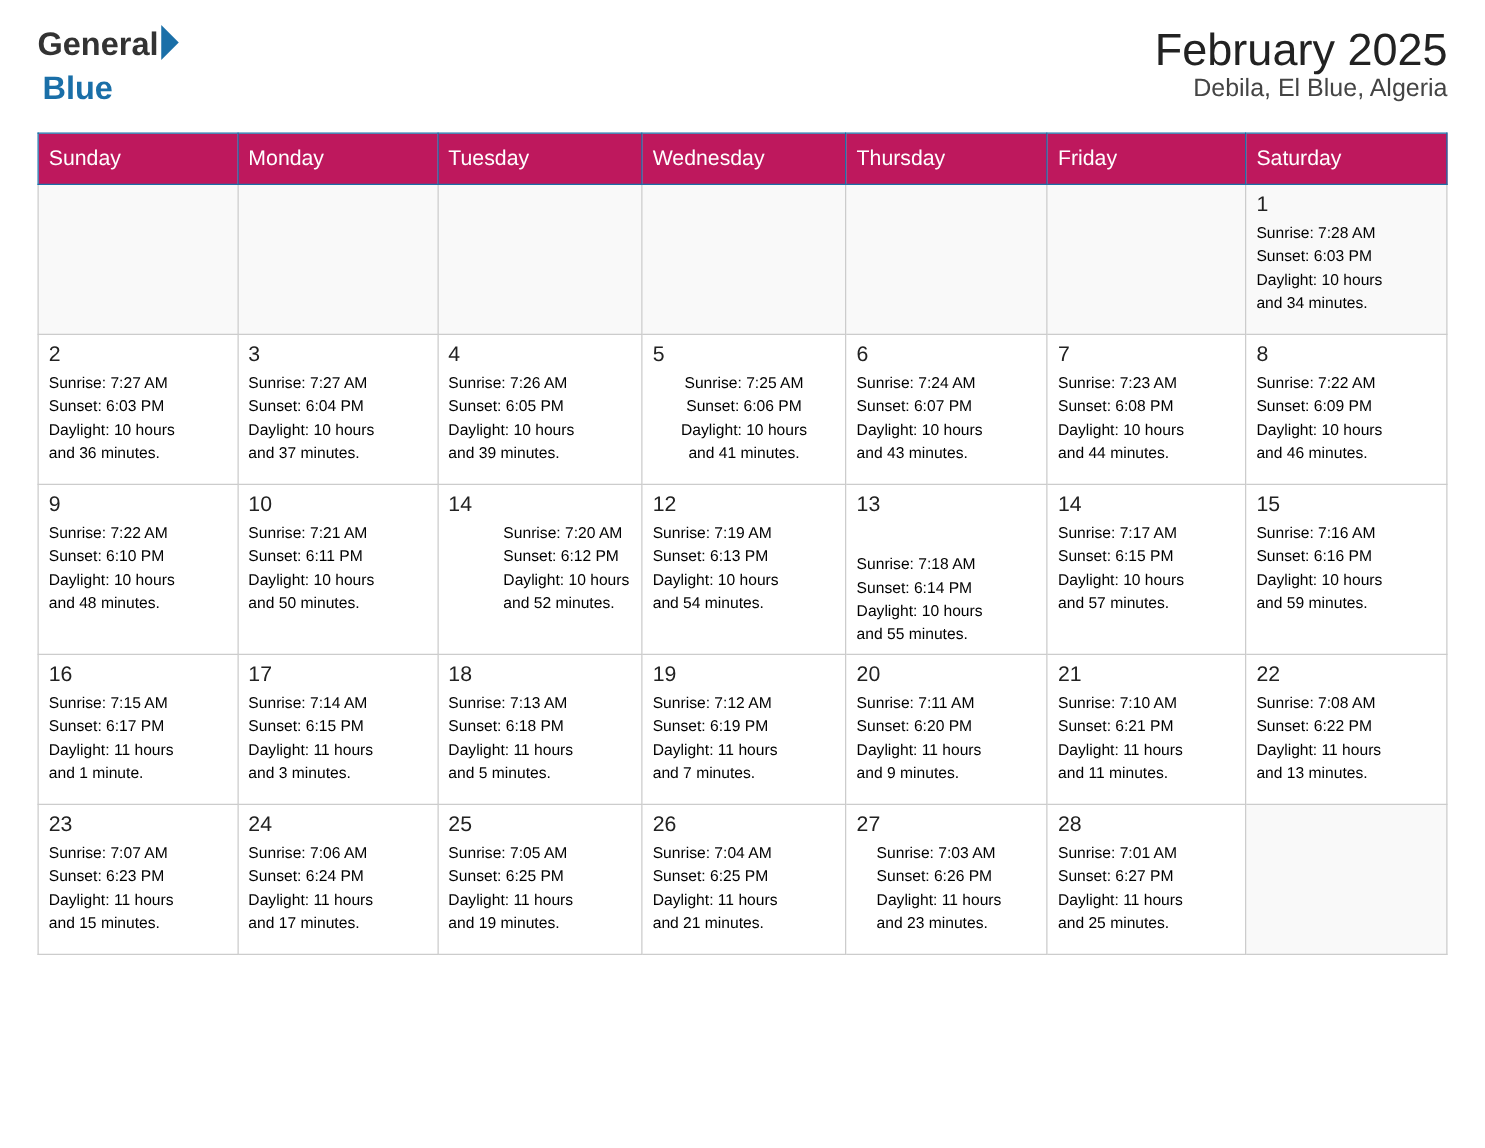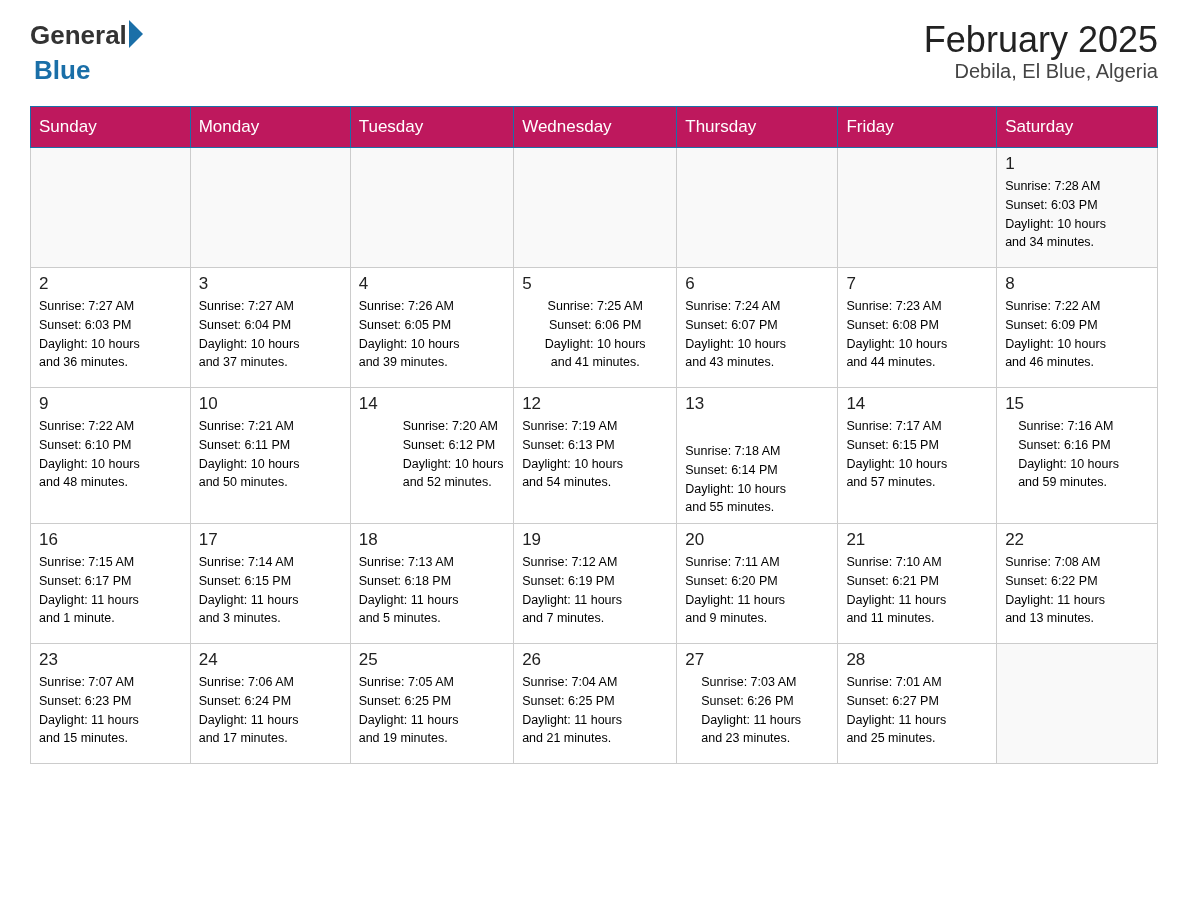--- a/index.html
+++ b/index.html
@@ -240,21 +240,21 @@
         </td>
         <td>
           <div class="day-number">14</div>
           <div class="day-info" style="white-space: pre-line;">Sunrise: 7:17 AM
 Sunset: 6:15 PM
 Daylight: 10 hours
 and 57 minutes.</div>
         </td>
         <td>
           <div class="day-number">15</div>
-          <div class="day-info" style="white-space: pre-line; margin-left: 13px;">Sunrise: 7:16 AM
+          <div class="day-info" style="white-space: pre-line;">Sunrise: 7:16 AM
 Sunset: 6:16 PM
 Daylight: 10 hours
 and 59 minutes.</div>
         </td>
       </tr>
       <tr>
         <td>
           <div class="day-number">16</div>
           <div class="day-info" style="white-space: pre-line;">Sunrise: 7:15 AM
 Sunset: 6:17 PM

